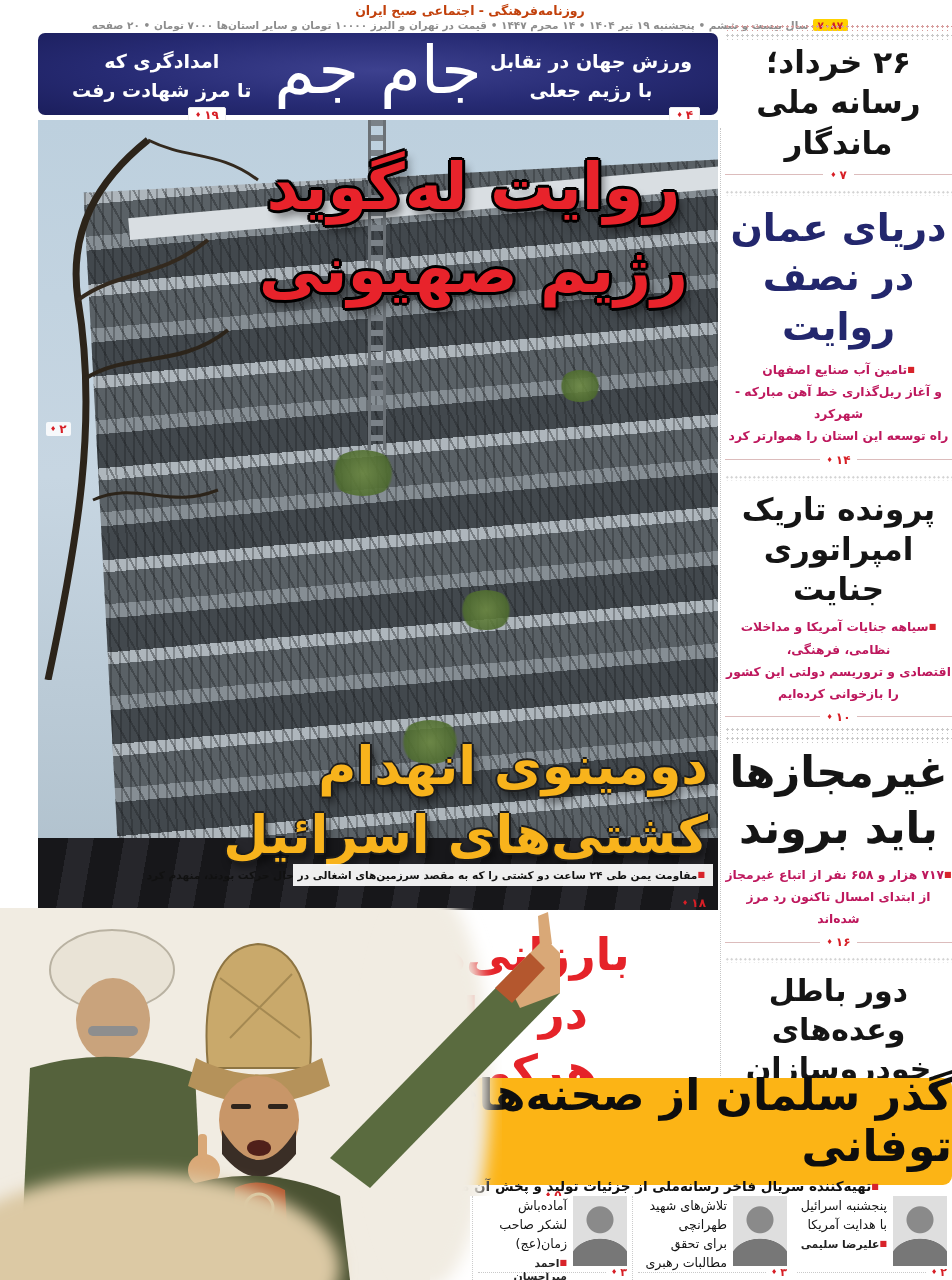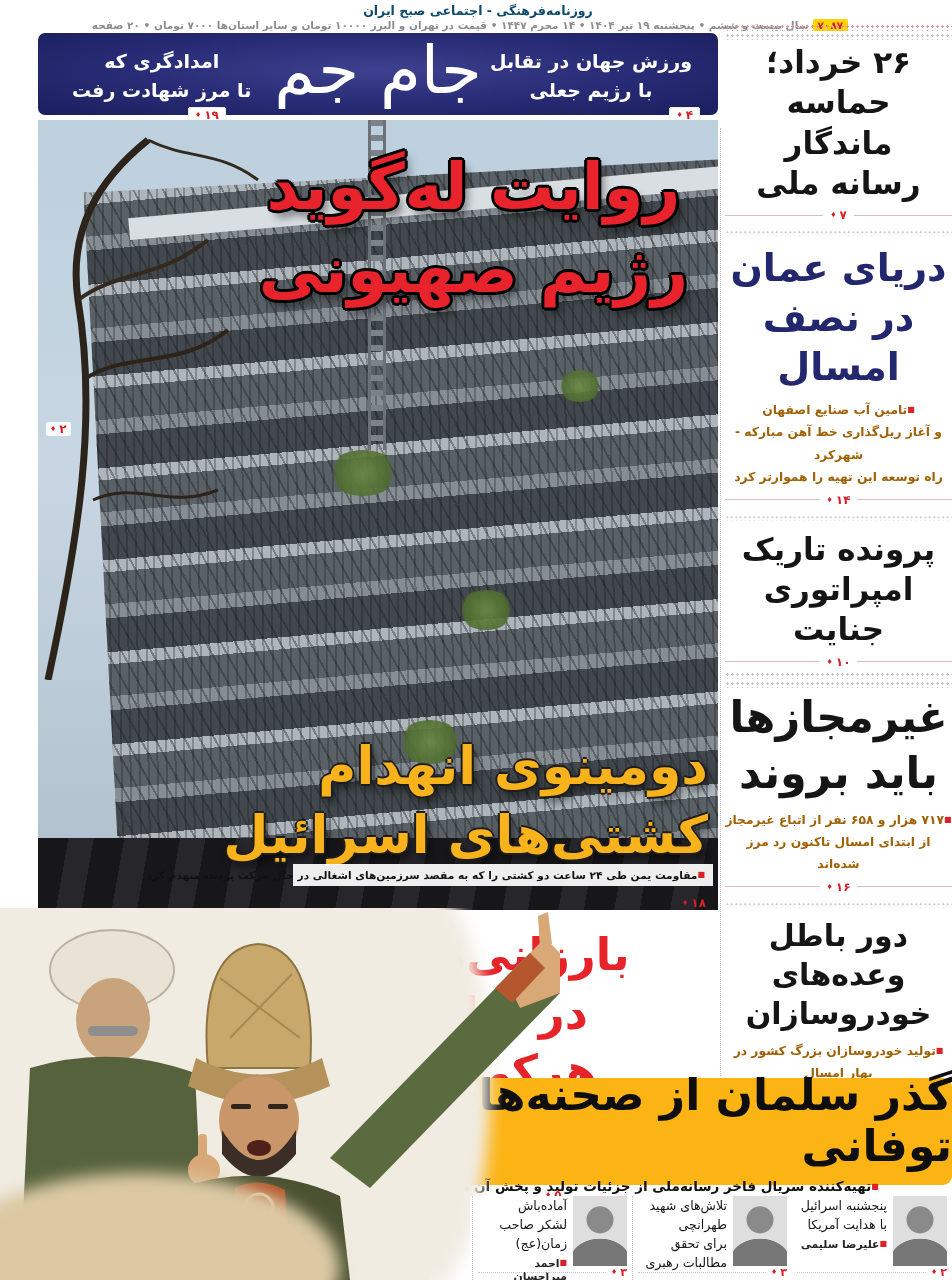--- a/index.html
+++ b/index.html
@@ -1,20 +1,20 @@
 <!DOCTYPE html>
 <html lang="fa" dir="rtl"><head>
 <meta charset="utf-8">
 <style>
   html,body{margin:0;padding:0;background:#e9e9e9;}
   .page{position:relative;width:952px;height:1280px;background:#fff;overflow:hidden;
         font-family:"DejaVu Sans",sans-serif;direction:rtl;margin:0 auto;}
   
-  .topline{position:absolute;top:3px;left:8px;width:940px;text-align:center;
-           color:#0c4a6e;font-size:12.5px;font-weight:bold;}
+  .topline{position:absolute;top:3px;left:0;width:940px;text-align:center;
+           color:#c2410c;font-size:12.5px;font-weight:bold;}
   .infoline{position:absolute;top:19px;left:0;width:940px;text-align:center;
             font-size:10.5px;color:#8d8d8d;font-weight:bold;}
   .issue-chip{background:#ffd200;color:#d02029;padding:0 5px;border-radius:2px;font-weight:bold;}
   
   .masthead{position:absolute;left:38px;top:33px;width:680px;height:82px;border-radius:7px;
             background:radial-gradient(ellipse at 50% 45%, #3d418f 0%, #272b74 55%, #1b1e5c 100%);
             color:#fff;}
   .mast-teaser{position:absolute;top:14px;font-size:19px;font-weight:bold;text-align:center;line-height:1.55;}
   .mast-teaser.lft{left:34px;} .mast-teaser.rgt{right:26px;}
   .mast-logo{position:absolute;left:50%;top:50%;transform:translate(-50%,-54%);
@@ -31,21 +31,21 @@
   .sidebar{position:absolute;left:725px;top:24px;width:227px;}
   .dot-band{height:7px;background-image:radial-gradient(#d79d9d 1px, transparent 1.3px);
             background-size:5px 5px;margin-bottom:2px;}
   .dot-band.gray{background-image:radial-gradient(#c9c9c9 1px, transparent 1.3px);}
   .sb-sep{height:6px;background-image:radial-gradient(#cfcfcf .9px, transparent 1.1px);
           background-size:4.5px 4.5px;margin:8px 0;}
   .sb-h{font-weight:bold;color:#151515;text-align:center;letter-spacing:-1px;}
   .sb-h div{line-height:1.3;}
   .s1{font-size:31px;} .s2{font-size:38px;color:#23276d;} .s3{font-size:31px;}
   .s4{font-size:43px;} .s5{font-size:30px;}
-  .sb-sub{font-size:12.3px;font-weight:bold;color:#a16207;text-align:center;line-height:1.8;margin-top:7px;}
+  .sb-sub{font-size:12.3px;font-weight:bold;color:#be185d;text-align:center;line-height:1.8;margin-top:7px;}
   .b1::before{content:"\25A0 ";color:#d8232a;font-size:8px;vertical-align:2px;}
   
   .photo{position:absolute;left:38px;top:120px;width:680px;height:790px;overflow:hidden;
          background:linear-gradient(180deg,#bdd0de 0%,#c7d6e2 45%,#aebfcb 100%);}
   .building{position:absolute;right:-45px;top:55px;width:660px;height:760px;transform:rotate(-3deg);
     background:
       repeating-linear-gradient(92deg, rgba(20,22,24,.28) 0 2px, transparent 2px 9px),
       repeating-linear-gradient(64deg, rgba(30,33,36,.38) 0 2px, transparent 2px 13px),
       repeating-linear-gradient(178deg, #aeb6bc 0 12px, #5a6166 12px 44px, #868e94 44px 58px, #42484d 58px 92px);}
   .slab{position:absolute;right:-10px;top:72px;width:600px;height:22px;background:#d9dee2;transform:rotate(-5deg);}
@@ -126,50 +126,53 @@
 
   <div class="vdiv"></div>
 
   <div class="sidebar">
     <div class="dot-band"></div>
     <div class="dot-band gray"></div>
 
     <div>
       <div class="sb-h s1">
         <div>۲۶ خرداد؛</div>
-        <div>حماسه</div>
+        <div>رسانه ملی</div>
         <div>ماندگار</div>
-        <div>رسانه ملی</div>
       </div>
       <div class="rule-pg">
         <span class="pg">۷</span>
       </div>
     </div>
     <div class="sb-sep"></div>
 
     <div>
       <div class="sb-h s2">
         <div>دریای عمان</div>
-        <div>در نصف امسال</div>
+        <div>در نصف روایت</div>
       </div>
       <div class="sb-sub">
         <div class="b1">تامین آب صنایع اصفهان</div>
         <div>و آغاز ریل‌گذاری خط آهن مبارکه - شهرکرد</div>
-        <div>راه توسعه این تهیه را هموارتر کرد</div>
+        <div>راه توسعه این استان را هموارتر کرد</div>
       </div>
       <div class="rule-pg">
         <span class="pg">۱۴</span>
       </div>
     </div>
     <div class="sb-sep"></div>
 
     <div>
       <div class="sb-h s3">
         <div>پرونده تاریک</div>
         <div>امپراتوری جنایت</div>
+      </div>
+      <div class="sb-sub">
+        <div class="b1">سیاهه جنایات آمریکا و مداخلات نظامی، فرهنگی،</div>
+        <div>اقتصادی و تروریسم دولتی این کشور را بازخوانی کرده‌ایم</div>
       </div>
       <div class="rule-pg">
         <span class="pg">۱۰</span>
       </div>
     </div>
     <div class="dot-band gray"></div>
     <div class="dot-band gray"></div>
 
     <div>
       <div class="sb-h s4">

